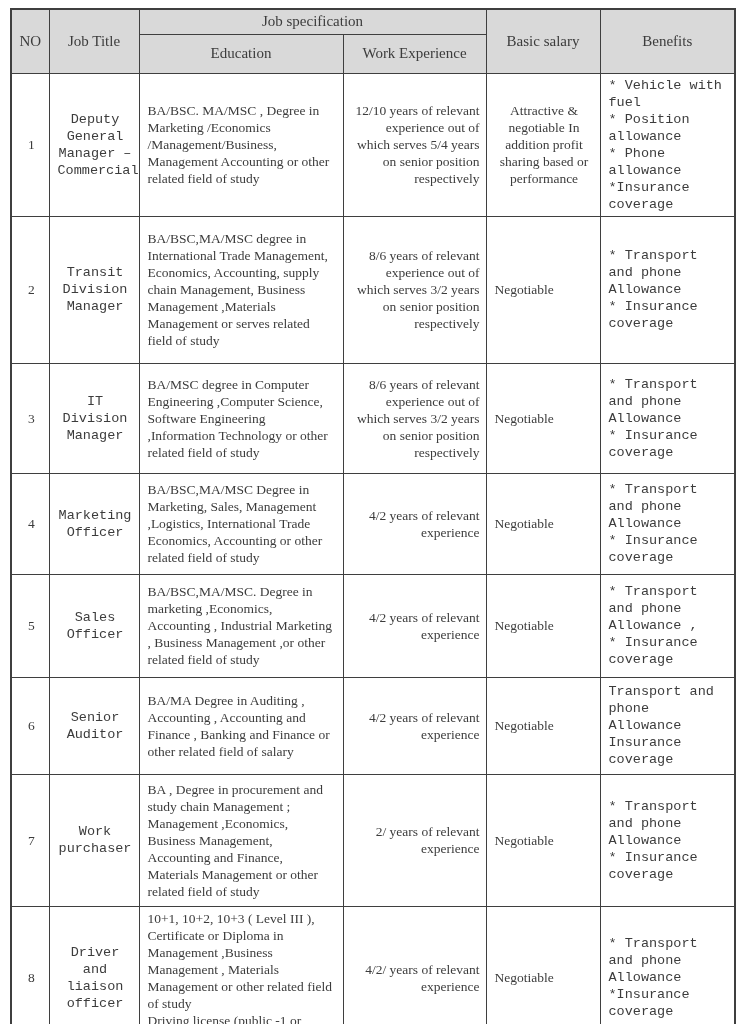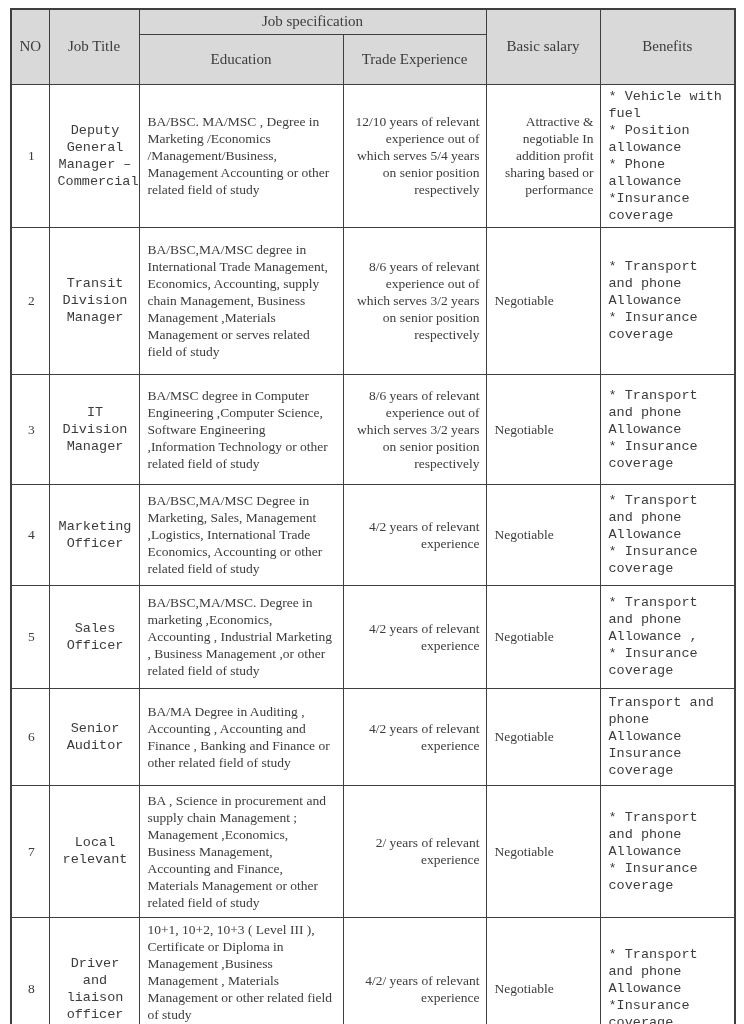--- a/index.html
+++ b/index.html
@@ -40,21 +40,21 @@
     line-height:1.26;
     padding:3px 6px 3px 8px;
     vertical-align:middle;
     white-space:pre-line;
   }
   td.c-no{ text-align:center; }
   td.c-title{ text-align:center;font-family:Liberation Mono, monospace; }
   td.c-edu{ text-align:left;margin-left:32px; }
   td.c-exp{ text-align:right; }
   td.c-salary{ text-align:left; }
-  td.c-salary.left{ text-align:right; }
+  td.c-salary.left{ text-align:center; }
   td.c-benefits{ text-align:left; vertical-align:top; padding-top:2px;font-family:Liberation Mono, monospace; }
 </style>
 </head>
 <body>
 
 <div class="page">
   <table class="vacancy">
     <colgroup>
       <col style="width:38px">
       <col style="width:90px">
@@ -64,23 +64,23 @@
       <col style="width:135px">
     </colgroup>
     <thead>
       <tr style="height:25px">
         <th rowspan="2">NO</th>
         <th rowspan="2">Job Title</th>
         <th colspan="2">Job specification</th>
         <th rowspan="2">Basic salary</th>
         <th rowspan="2">Benefits</th>
       </tr>
-      <tr style="height:50px">
+      <tr style="height:39px">
         <th>Education</th>
-        <th>Trade Experience</th>
+        <th>Work Experience</th>
       </tr>
     </thead>
     <tbody>
       <tr style="height:108px">
         <td class="c-no">1</td>
         <td class="c-title">Deputy General Manager – Commercial</td>
         <td class="c-edu">BA/BSC. MA/MSC , Degree in Marketing /Economics /Management/Business, Management  Accounting or other related field of study</td>
         <td class="c-exp">12/10  years of relevant experience out of which serves 5/4 years on  senior position respectively</td>
         <td class="c-salary left">Attractive &amp; negotiable  In addition  profit sharing based or performance</td>
         <td class="c-benefits">* Vehicle with fuel
@@ -120,30 +120,30 @@
         <td class="c-title">Sales Officer</td>
         <td class="c-edu">BA/BSC,MA/MSC.  Degree in marketing ,Economics, Accounting , Industrial Marketing , Business Management  ,or other  related field of study</td>
         <td class="c-exp">4/2  years of relevant experience</td>
         <td class="c-salary">Negotiable</td>
         <td class="c-benefits">* Transport and phone Allowance ,
 * Insurance coverage</td>
       </tr>
       <tr style="height:97px">
         <td class="c-no">6</td>
         <td class="c-title">Senior Auditor</td>
-        <td class="c-edu">BA/MA Degree  in Auditing , Accounting , Accounting and Finance , Banking  and  Finance or other  related field of study</td>
+        <td class="c-edu">BA/MA Degree  in Auditing , Accounting , Accounting and Finance , Banking  and  Finance or other  related field of salary</td>
         <td class="c-exp">4/2  years of relevant experience</td>
         <td class="c-salary">Negotiable</td>
         <td class="c-benefits">Transport and phone Allowance
 Insurance coverage</td>
       </tr>
       <tr style="height:132px">
         <td class="c-no">7</td>
-        <td class="c-title">Local relevant</td>
-        <td class="c-edu">BA , Science  in procurement and supply  chain Management ; Management ,Economics, Business  Management, Accounting and Finance, Materials Management  or other related field of study</td>
+        <td class="c-title">Work purchaser</td>
+        <td class="c-edu">BA , Degree  in procurement and study  chain Management ; Management ,Economics, Business  Management, Accounting and Finance, Materials Management  or other related field of study</td>
         <td class="c-exp">2/ years of relevant experience</td>
         <td class="c-salary">Negotiable</td>
         <td class="c-benefits">* Transport and phone Allowance
 * Insurance coverage</td>
       </tr>
       <tr style="height:140px">
         <td class="c-no">8</td>
         <td class="c-title">Driver and liaison officer</td>
         <td class="c-edu">10+1,  10+2,   10+3 ( Level III ), Certificate or Diploma in Management ,Business Management , Materials Management  or other  related field of study
 Driving  license (public -1 or Former 3rd grade)</td>

